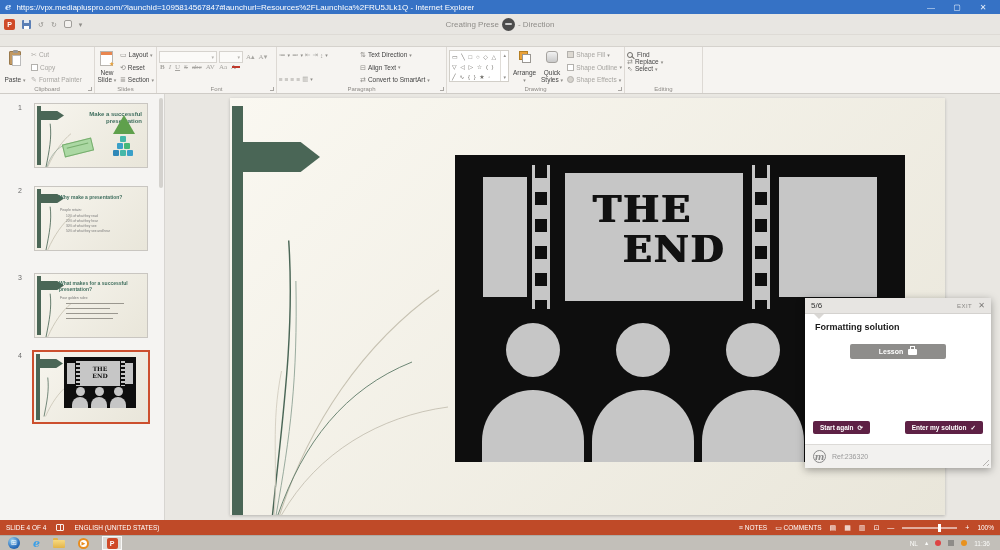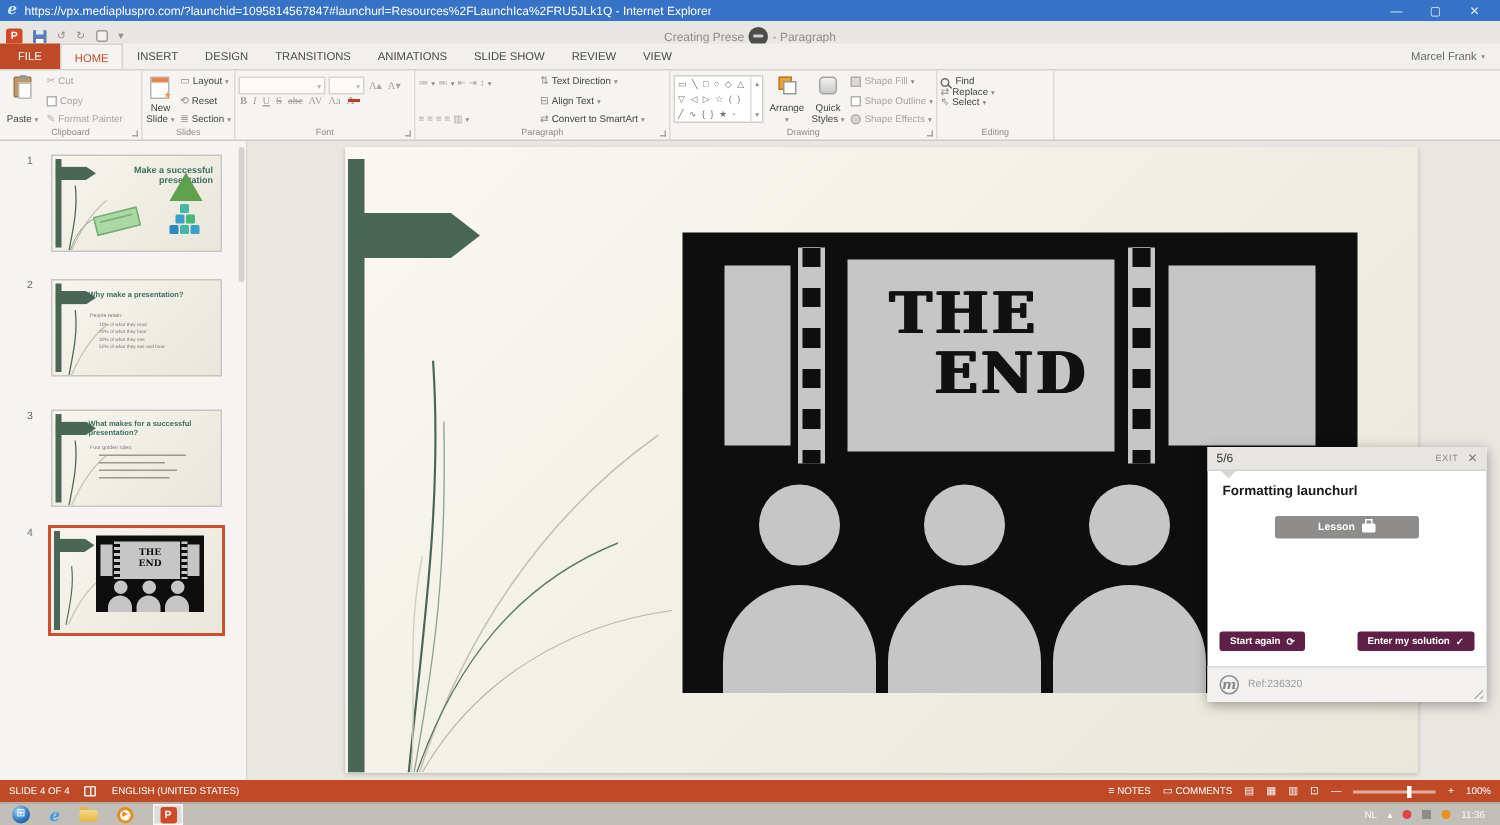--- a/index.html
+++ b/index.html
@@ -215,39 +215,24 @@
   <div class="qat">
     <span class="ic-ppt">P</span>
     <span class="ic-save"></span>
     <span class="g">↺</span>
     <span class="g">↻</span>
     <span class="ic-touch"></span>
     <span class="g">▾</span>
     <span class="qat-title">
       <span>Creating Prese</span>
       <span class="badge"></span>
-      <span>- Paragraph</span>
+      <span>- Direction</span>
     </span>
   </div>
 
-  <div class="tabs">
-    <span class="tab tab-file">FILE</span>
-    <span class="tab tab-active">HOME</span>
-    <span class="tab">INSERT</span>
-    <span class="tab">DESIGN</span>
-    <span class="tab">TRANSITIONS</span>
-    <span class="tab">ANIMATIONS</span>
-    <span class="tab">SLIDE SHOW</span>
-    <span class="tab">REVIEW</span>
-    <span class="tab">VIEW</span>
-    <span class="account">
-      <span>Marcel Frank</span>
-      <span class="ddv">▾</span>
-    </span>
-  </div>
 
   <div class="ribbon">
 
     <div class="grp" style="width:95px">
       <div class="gc">
         <div class="big">
           <span class="ic-paste"></span>
           <span><span>Paste</span> <span class="ddv">▾</span></span>
         </div>
         <div class="col dim">
@@ -557,21 +542,21 @@
         </div>
       </div>
 
       <div class="panel">
         <div class="p-head">
           <span class="p-step">5/6</span>
           <span class="p-exit">EXIT</span>
           <span class="p-x">✕</span>
         </div>
         <div class="p-tail"></div>
-        <div class="p-title">Formatting launchurl</div>
+        <div class="p-title">Formatting solution</div>
         <div class="btn-lesson">
           <span>Lesson</span>
           <span class="briefcase"></span>
         </div>
         <div class="p-btns">
           <span class="p-btn">
             <span>Start again</span>
             <span>⟳</span>
           </span>
           <span class="p-btn">

